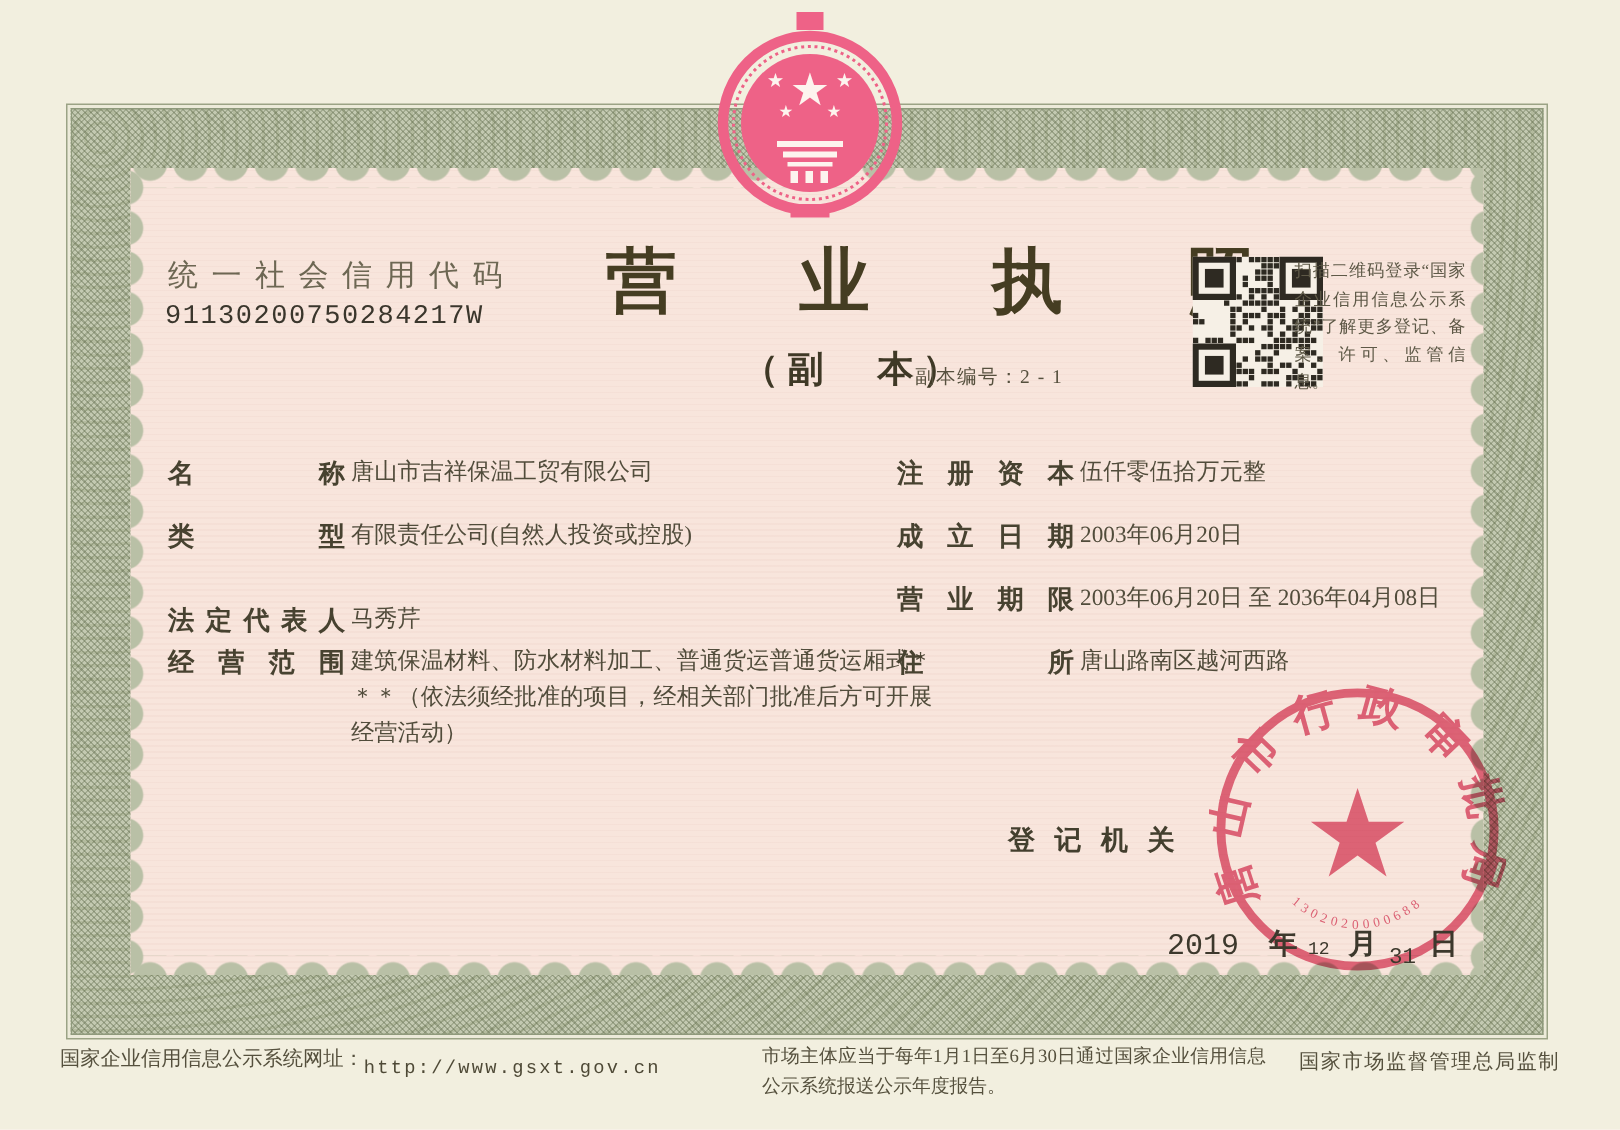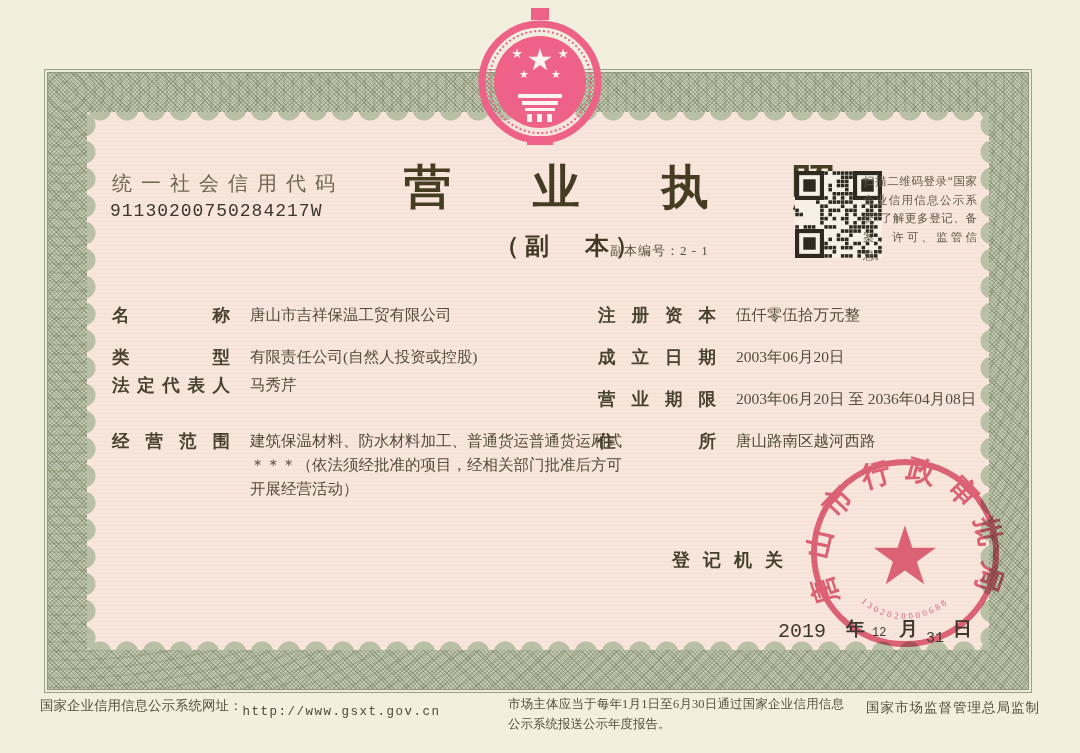--- a/index.html
+++ b/index.html
@@ -41,22 +41,22 @@
   .subtitle{position:absolute;left:470px;top:230px;font-size:24px;font-weight:700;letter-spacing:6px;color:#3f3926;margin-left:25px;}
   .copy-no{position:absolute;left:610px;top:242px;font-size:13px;letter-spacing:1px;color:#56503e;}
 
   
   .qr{position:absolute;left:795px;top:171px;width:87px;height:87px;}
   .qr-caption{position:absolute;left:863px;top:172px;width:114px;font-size:11.5px;line-height:18.5px;color:#5e5947;text-align:justify;}
 
   
   .row{position:absolute;display:flex;align-items:flex-start;}
   .row .lbl{display:inline-block;width:118px;font-size:17.5px;font-weight:600;color:#474230;text-align:justify;text-align-last:justify;flex:0 0 auto;}
-  .row .val{margin-left:20px;font-size:15.5px;line-height:24px;color:#514c3b;}
-  .rl1{left:112px;top:303px;} .rl2{left:112px;top:345px;align-items:center;} .rl3{left:112px;top:373px;} .rl4{left:112px;top:429px;width:520px;}
+  .row .val{margin-left:4px;font-size:15.5px;line-height:24px;color:#514c3b;}
+  .rl1{left:112px;top:303px;} .rl2{left:112px;top:345px;align-items:center;} .rl3{left:112px;top:401px;} .rl4{left:112px;top:429px;width:520px;}
   .rl4 .val{width:392px;}
   .rr1{left:598px;top:303px;} .rr2{left:598px;top:345px;} .rr3{left:598px;top:387px;} .rr4{left:598px;top:429px;}
 
   
   .reg-authority{position:absolute;left:672px;top:548px;font-size:18px;font-weight:600;letter-spacing:13px;color:#433f2e;white-space:nowrap;}
   .seal{position:absolute;left:806px;top:454px;width:198px;height:198px;opacity:.88;mix-blend-mode:multiply;}
   .date-line{position:absolute;left:770px;top:612px;width:230px;height:40px;color:#3c382c;}
   .d-year{position:absolute;left:8px;top:8px;font-family:"Liberation Mono","DejaVu Sans Mono",monospace;font-size:20px;}
   .d-u1{position:absolute;left:76px;top:4px;font-size:19px;font-weight:700;}
   .d-month{position:absolute;left:102px;top:14px;font-size:12px;font-family:"Liberation Mono","DejaVu Sans Mono",monospace;}

